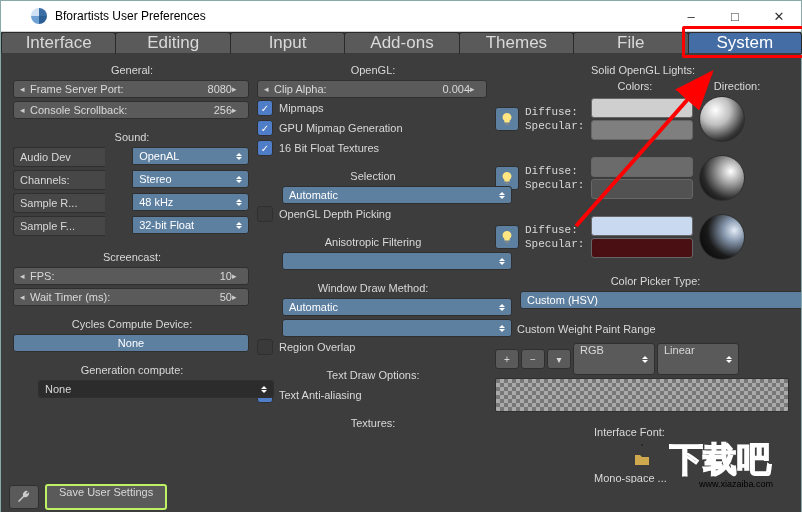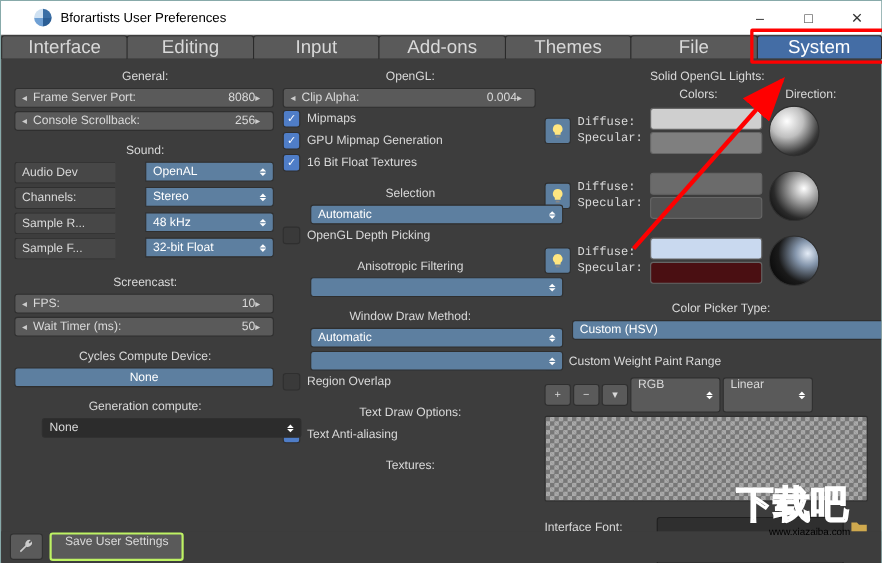--- a/index.html
+++ b/index.html
@@ -66,21 +66,21 @@
   .lamp-btn{width:22px;height:22px;border-radius:3px;background:var(--blue);display:flex;align-items:center;justify-content:center;border:1px solid #2f2f2f;}
   .lamp-btn svg{width:14px;height:14px;}
   .light-labels{display:flex;flex-direction:column;gap:2px;min-width:60px;font-family:Liberation Mono, monospace;}
   .swatch{height:18px;width:100px;border-radius:3px;border:1px solid var(--swatch-border);}
   .sphere{width:44px;height:44px;border-radius:50%;border:1px solid #2f2f2f;}
   .swatch-col{display:flex;flex-direction:column;gap:2px;}
   .mini-toolbar{display:flex;gap:2px;align-items:center;margin-top:4px;}
   .mini-btn{width:22px;height:18px;border-radius:3px;background:var(--bg2);border:1px solid #2f2f2f;display:flex;align-items:center;justify-content:center;color:var(--text);font-size:10px;}
   .color-bar{flex:1;height:14px;border:1px solid #2f2f2f;background-image:linear-gradient(45deg,#aaa 25%,transparent 25%,transparent 75%,#aaa 75%,#aaa),linear-gradient(45deg,#aaa 25%,#777 25%,#777 75%,#aaa 75%,#aaa);background-size:8px 8px;background-position:0 0,4px 4px;border-radius:2px;}
   .mini-sel{height:18px;min-width:58px;background:var(--bg2);border:1px solid #2f2f2f;border-radius:3px;display:flex;align-items:flex-start;padding:0 16px 12px 6px;position:relative;color:var(--text);}
-  .font-row{display:flex;align-items:center;gap:6px;margin-top:4px;}
+  .font-row{display:flex;align-items:center;gap:6px;margin-top:4px;flex-direction:column;}
   .font-field{flex:1;height:18px;background:#2f2f2f;border:1px solid #1f1f1f;border-radius:3px;}
   .folder-icon{width:16px;height:16px;}
   .footer{display:flex;align-items:center;gap:6px;position:absolute;left:0;bottom:0;height:28px;padding:0 8px;width:100%;box-sizing:border-box;background:var(--bg0);}
   .footer .tool{width:28px;height:22px;background:var(--bg2);border:1px solid #2f2f2f;border-radius:3px;display:flex;align-items:center;justify-content:center;}
   .footer .savebtn{height:22px;padding:0 12px;background:var(--bg2);border:2px solid #bef264;border-radius:3px;display:flex;align-items:flex-start;color:var(--text);}
   .right .hdr-row{display:flex;margin-bottom:4px;}
   .right .hdr-row .h1{flex:1;text-align:center;color:var(--text);}
   .arrow{position:absolute;pointer-events:none;}
   .watermark{position:absolute;right:2px;bottom:18px;pointer-events:none;}
 </style>

